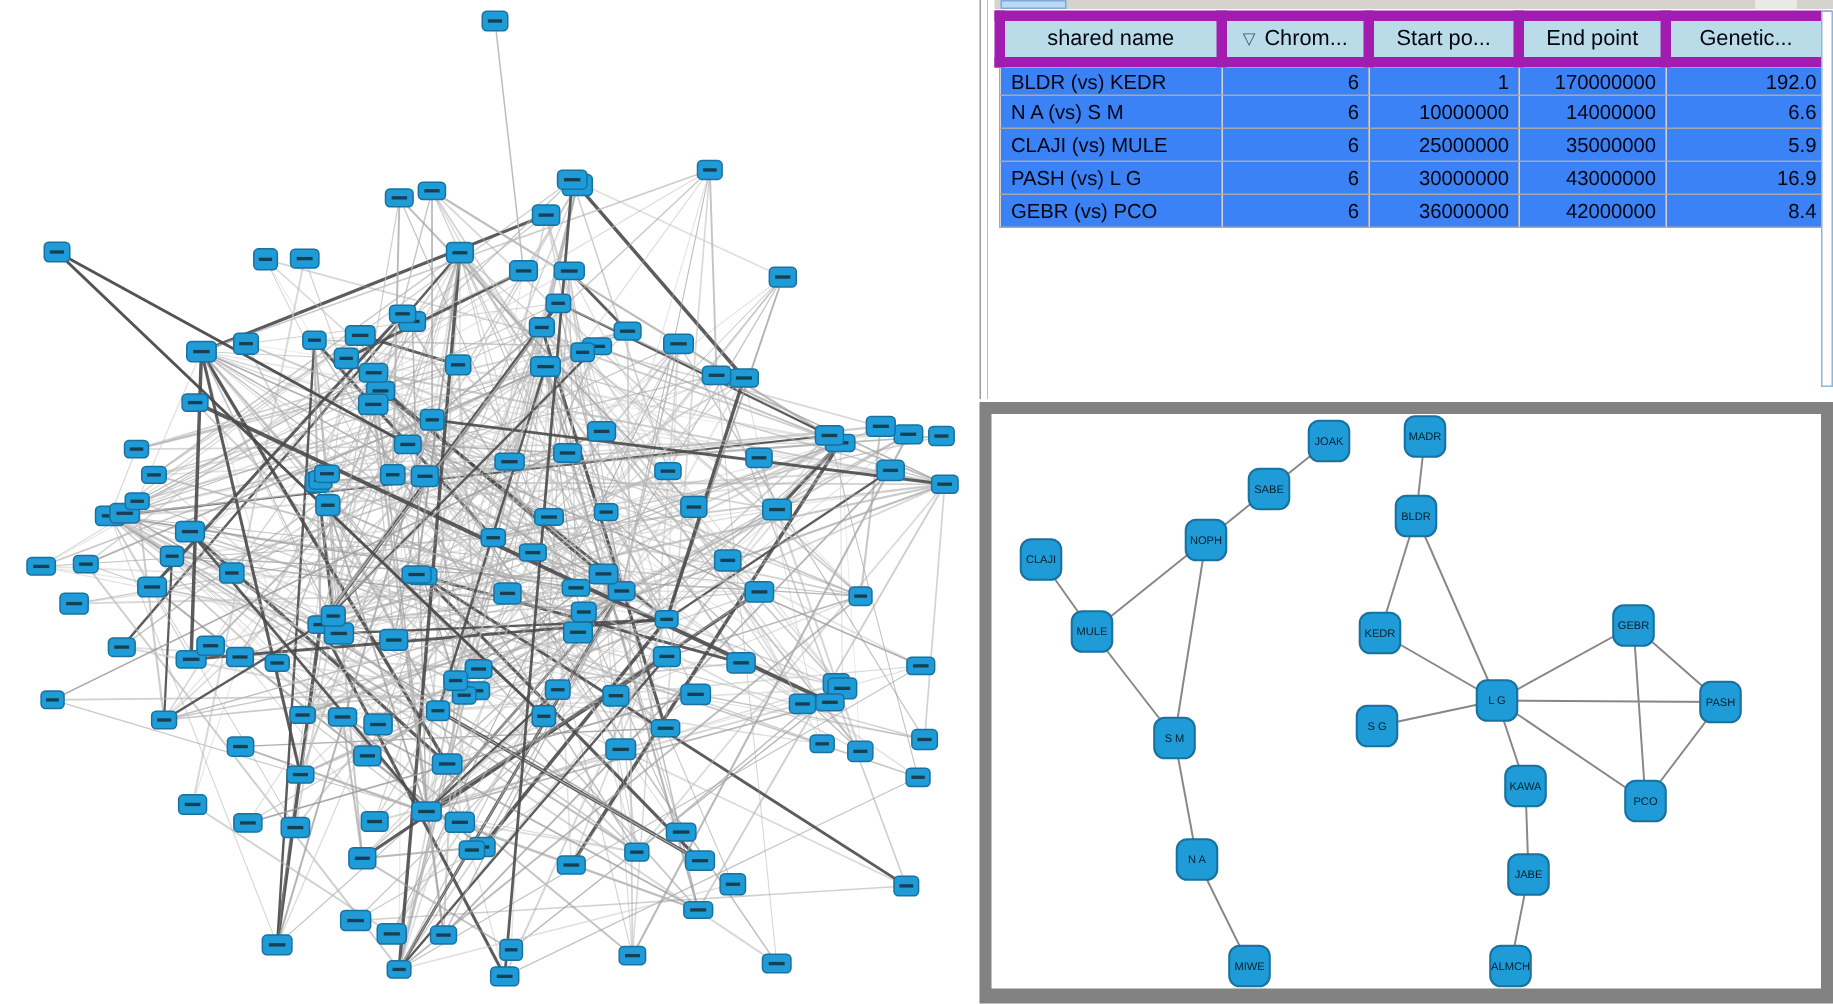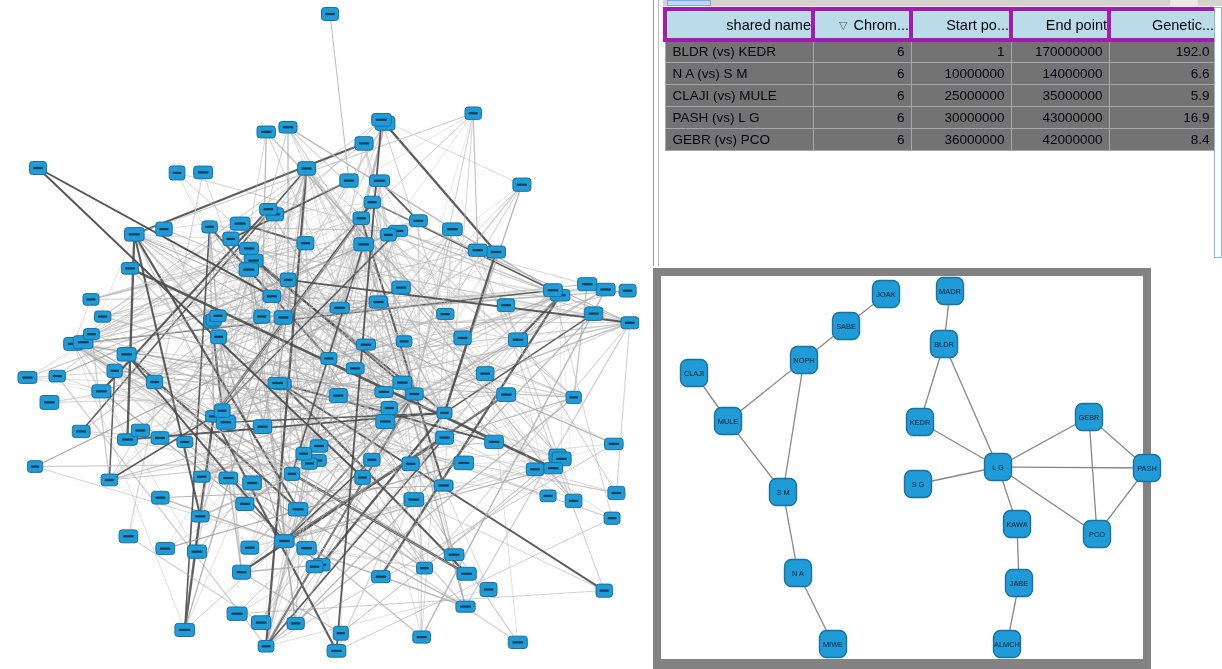--- a/index.html
+++ b/index.html
@@ -18,34 +18,34 @@
   #splitter {
     position:absolute; left:0; top:0; width:9px; height:266px;
     background:linear-gradient(90deg,#9a9a9a 0 1px,#ffffff 1px 5px,#bdbdbd 5px 6px,#ffffff 6px 9px);
   }
   #hscroll { position:absolute; left:10px; top:0; width:559px; height:6px; background:#d6d3ce; }
   #hscroll-thumb { position:absolute; left:4px; top:0; width:44px; height:6px; background:#bdd9f2; border:1px solid #7fa9d6; }
   #hscroll-btn { position:absolute; right:24px; top:0; width:28px; height:6px; background:#ebe9e5; }
   #attr-table { position:absolute; left:10px; top:7px; width:551px; border-collapse:collapse; table-layout:fixed; background:#fff; border:1px solid #5e5e5e; }
   #attr-table th {
     height:31px; background:#badce9; font-weight:normal; font-size:14.5px; color:#05050f;
-    border:4px solid #a21caf; text-align:right; overflow:hidden; white-space:nowrap;
+    border:7px solid #a21caf; text-align:center; overflow:hidden; white-space:nowrap;
   }
   #attr-table td {
     height:22px; font-size:13.5px; color:#05050f; border:1px solid #a8a8a8;
-    overflow:hidden; white-space:nowrap; background:#737373;margin-left:40px;
+    overflow:hidden; white-space:nowrap; background:#3b82f6;margin-left:40px;
   }
   #attr-table td.left { text-align:left; padding-left:7px; }
   #attr-table td.num { text-align:right; padding-right:6px; }
   .filter-glyph { color:#2c5a74; font-size:11px; margin-right:6px; position:relative; top:-1px; }
   #vscroll { position:absolute; left:561px; top:7px; width:8px; height:251px; background:#fdfdfd; border:1px solid #8fb6d9; }
 
   
   #net-panel {
-    position:absolute; left:653px; top:268px; width:498px; height:401px;
+    position:absolute; left:653px; top:268px; width:569px; height:401px;
     background:#fff; border:8px solid #828282; border-bottom-width:10px;
   }
   #net-panel svg { display:block; }
 
   svg text { font-family:"Liberation Sans", sans-serif; }
 </style>
 </head>
 <body>
 
 <div id="left-panel">

